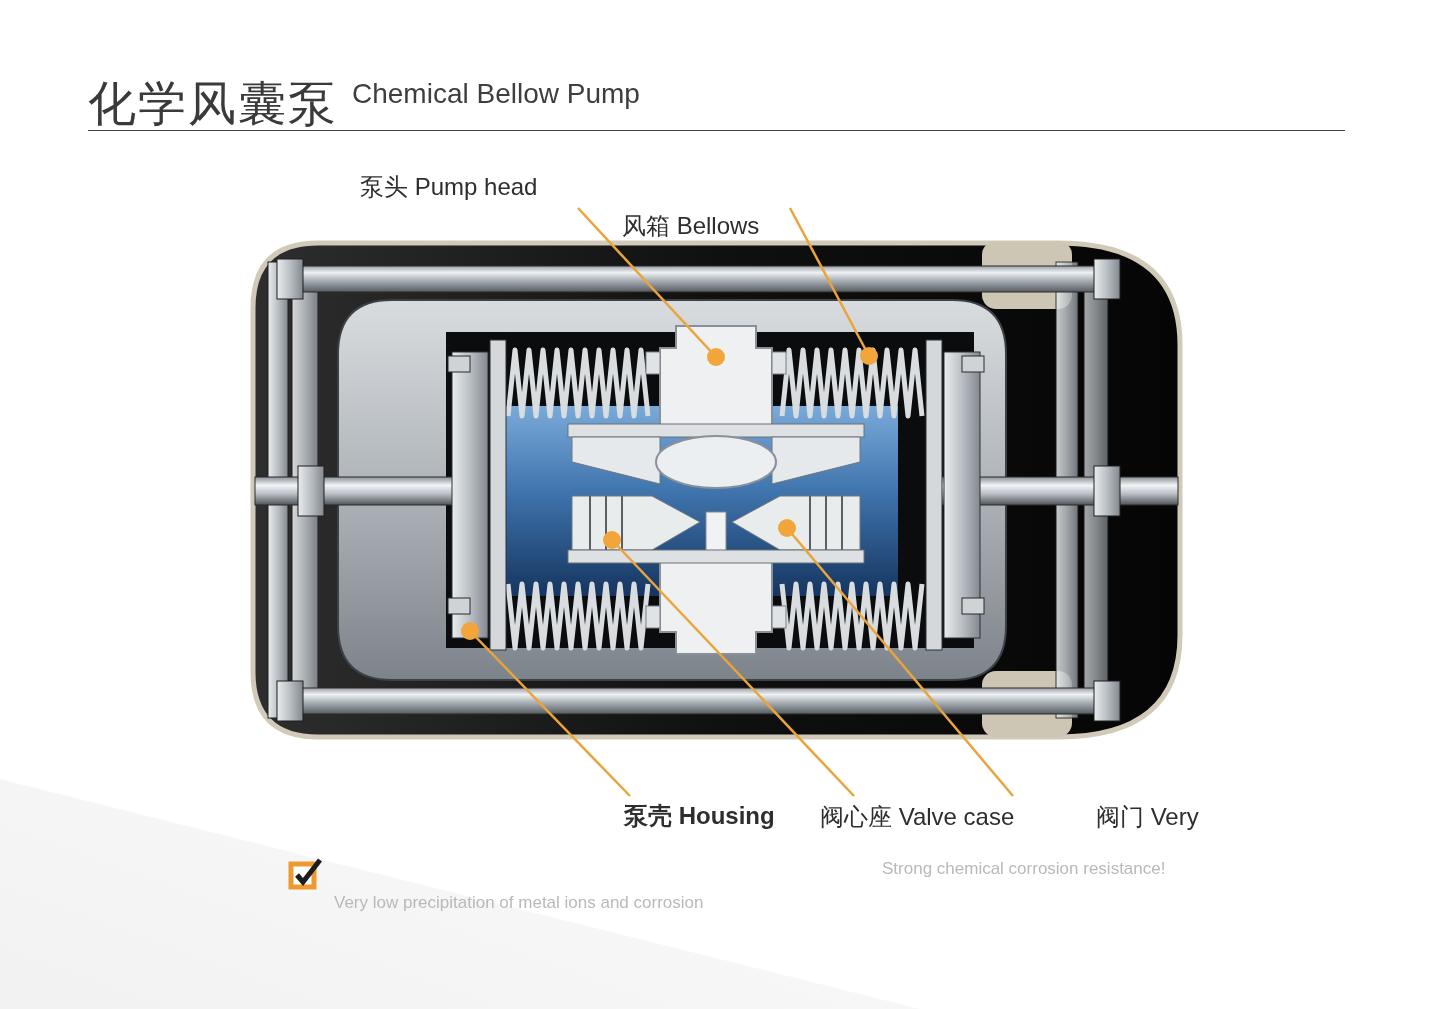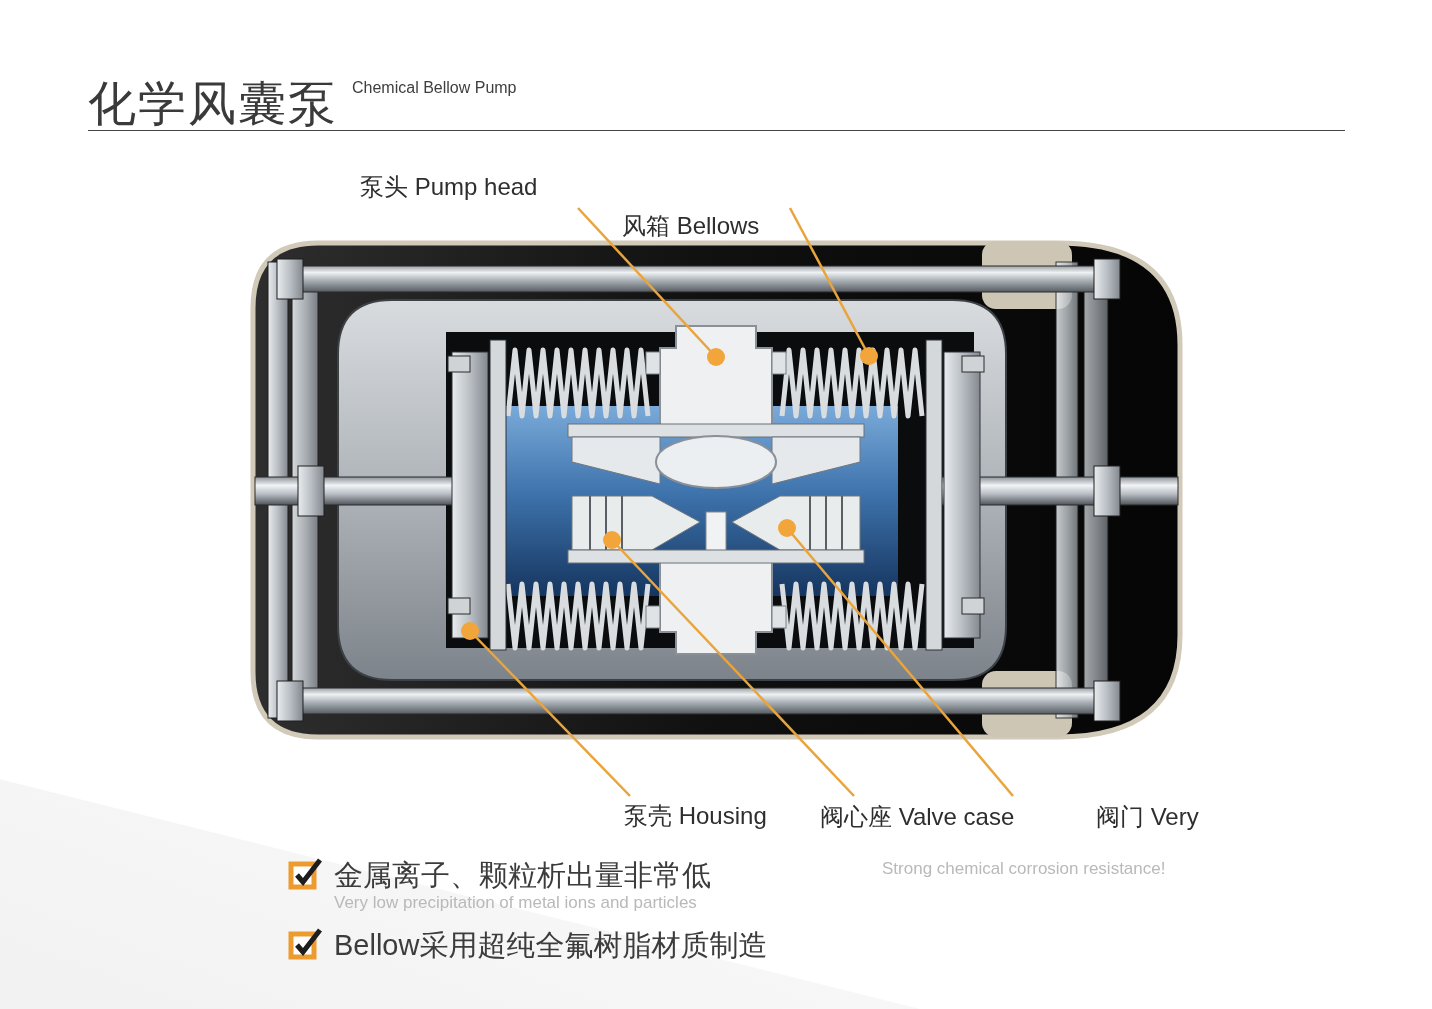--- a/index.html
+++ b/index.html
@@ -14,34 +14,34 @@
     background:linear-gradient(200deg,#fafafa 0%,#ededee 100%);
     clip-path:polygon(0 12%,0 100%,100% 100%);
     opacity:.75;z-index:0;
   }
   .hdr-title{
     position:absolute;left:88px;top:48px;
     font-size:48px;font-weight:400;color:#3a3a3a;letter-spacing:2px;line-height:1;
   }
   .hdr-sub{
     position:absolute;left:352px;top:80px;
-    font-size:16px;font-weight:400;color:#3e3e3e;line-height:1;
+    font-size:28px;font-weight:400;color:#3e3e3e;line-height:1;
   }
   .hdr-rule{
     position:absolute;left:88px;top:130px;width:1257px;height:1px;
     background:#454545;
   }
   .diagram{position:absolute;left:0;top:0;z-index:1;}
   .callout{
     position:absolute;z-index:2;
     font-size:24px;font-weight:500;color:#2e2e2e;white-space:nowrap;line-height:1.2;text-align:center;
   }
   .co-pump-head{left:360px;top:173px;}
   .co-bellows{left:622px;top:172px;margin-top:40px;}
-  .co-housing{left:624px;top:802px;}
+  .co-housing{left:624px;top:802px;font-weight:bold;}
   .co-valve-case{left:820px;top:803px;}
   .co-valve{left:1096px;top:803px;}
   .feature{position:absolute;z-index:2;}
   .f1{left:288px;top:856px;}
   .f2{left:836px;top:856px;}
   .f3{left:288px;top:926px;}
   .f-row{display:flex;align-items:flex-end;gap:10px;}
   .f-zh{font-size:29px;color:#3c3c3c;line-height:1.05;white-space:nowrap;}
   .f-en{font-size:17px;color:#b9b9b9;margin-left:46px;margin-top:4px;white-space:nowrap;line-height:1.1;}
   .chk{flex:0 0 auto;display:block;}
@@ -202,30 +202,22 @@
 <div class="callout co-housing">泵壳 Housing</div>
 <div class="callout co-valve-case">阀心座 Valve case</div>
 <div class="callout co-valve">阀门 Very</div>
 
 <div class="feature f1">
   <div class="f-row">
     <svg class="chk" width="36" height="34" viewBox="0 0 36 34">
       <rect x="3" y="8" width="23" height="23" fill="#ffffff" stroke="#ED9B2F" stroke-width="5"></rect>
       <polyline points="9,19 15,26 32,4" fill="none" stroke="#1d1d1d" stroke-width="5"></polyline>
     </svg>
-    <span class="f-zh">金属离子、颗粒析出量非常低</span>
   </div>
-  <div class="f-en">Very low precipitation of metal ions and particles</div>
+  <div class="f-en">Very low precipitation of metal ions and corrosion</div>
 </div>
 
 <div class="feature f2">
   <div class="f-en">Strong chemical corrosion resistance!</div>
 </div>
 
 <div class="feature f3">
-  <div class="f-row">
-    <svg class="chk" width="36" height="34" viewBox="0 0 36 34">
-      <rect x="3" y="8" width="23" height="23" fill="#ffffff" stroke="#ED9B2F" stroke-width="5"></rect>
-      <polyline points="9,19 15,26 32,4" fill="none" stroke="#1d1d1d" stroke-width="5"></polyline>
-    </svg>
-    <span class="f-zh">Bellow采用超纯全氟树脂材质制造</span>
-  </div>
 </div>
 
 </body></html>

